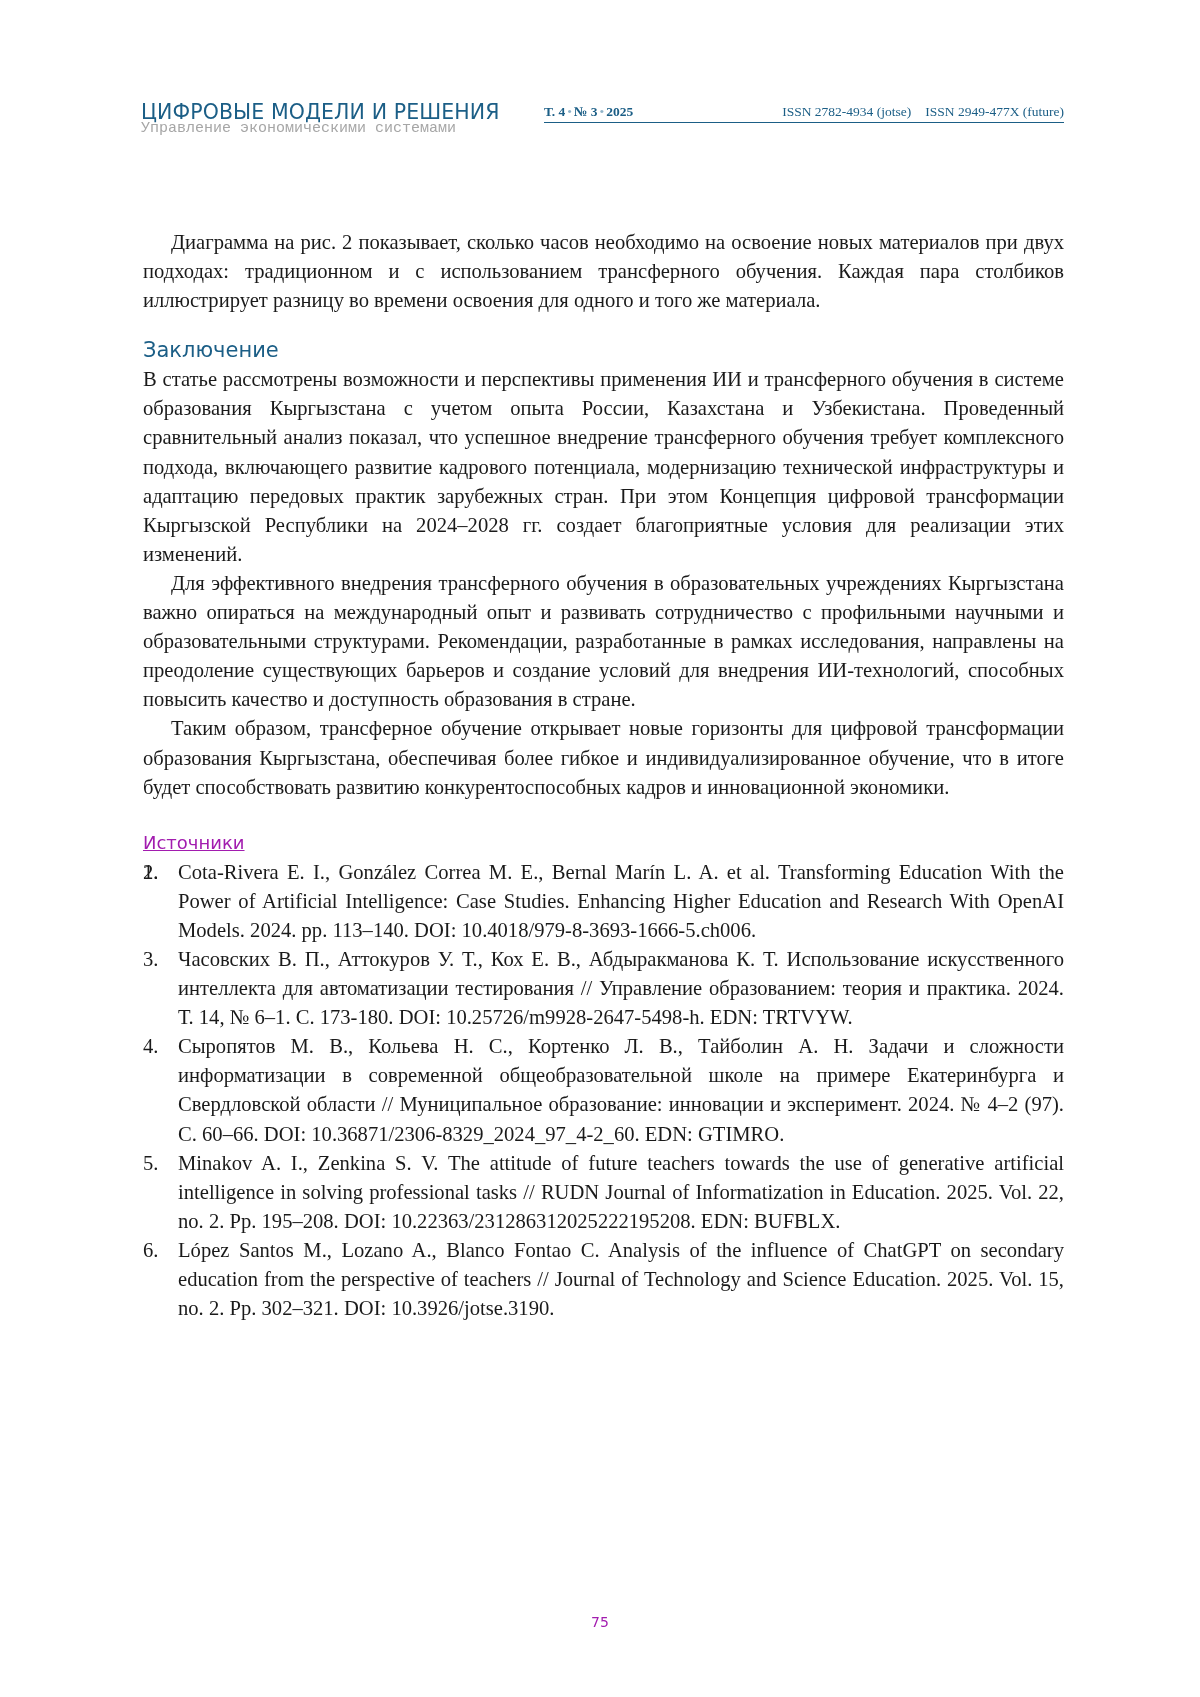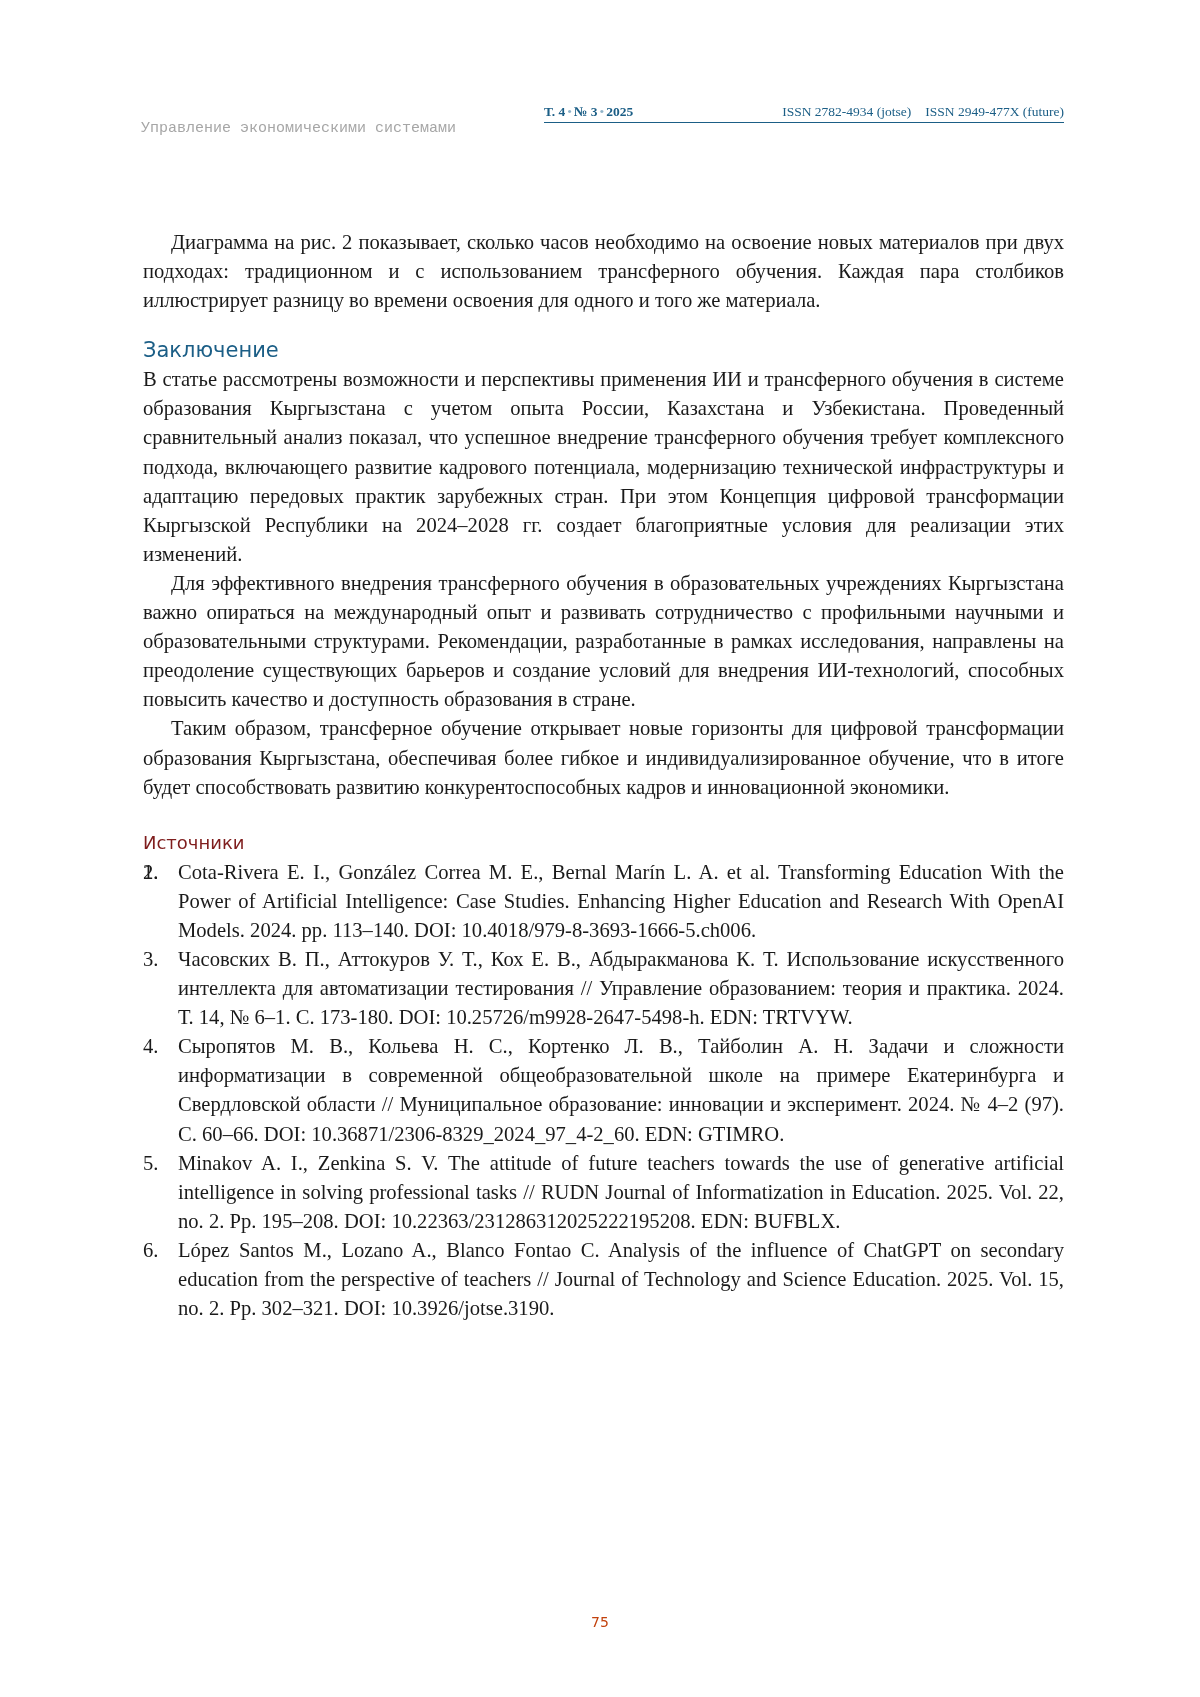--- a/index.html
+++ b/index.html
@@ -20,35 +20,36 @@
   .hdr-meta .issn b { font-weight: normal; }
   .hdr-meta .issn .gap { display: inline-block; width: 14px; }
 
   
   .body { position: absolute; left: 143px; top: 228px; width: 921px;
     font-family: "Liberation Serif", serif; font-size: 20.6px; line-height: 29.1px; color: #1a1a1a; }
   .body p { margin: 0; text-align: justify; }
   .body p.indent { text-indent: 28px; }
   .sec-head { font-family: "DejaVu Sans", sans-serif; font-size: 21px; color: #1b5e86;
     margin: 20px 0 0 0; line-height: 30px; }
-  .src-head { font-family: "DejaVu Sans", sans-serif; font-size: 18px; color: #7f1d1d;
-    margin: 28px 0 2px 0; line-height: 26px; }
+  .src-head { font-family: "DejaVu Sans", sans-serif; font-size: 18px; color: #a21caf;
+    margin: 28px 0 2px 0; line-height: 26px; text-decoration: underline; }
   ol.refs { list-style: none; margin: 0; padding: 0; }
   ol.refs li { position: relative; padding-left: 35px; text-align: justify; }
   ol.refs li .num { position: absolute; left: 0; top: 0; }
   .it { }
 
   .pagenum { position: absolute; left: 0; width: 1200px; top: 1614px; text-align: center;
-    font-family: "DejaVu Sans", sans-serif; font-size: 14px; color: #c2410c; }
+    font-family: "DejaVu Sans", sans-serif; font-size: 14px; color: #a21caf; }
 </style>
 </head>
 <body>
 
 <div class="page">
 
+  <div class="hdr-title">ЦИФРОВЫЕ МОДЕЛИ И РЕШЕНИЯ</div>
   <div class="hdr-sub">Управление экономическими системами</div>
 
   <div class="hdr-meta">
     <span class="issue">
       <span>Т. 4</span><span class="dot">•</span><span>№ 3</span><span class="dot">•</span><span>2025</span>
     </span>
     <span class="issn">
       <b>ISSN 2782-4934</b>
       <span>(jotse)</span><span class="gap"></span><b>ISSN 2949-477X</b>
       <span>(future)</span>

